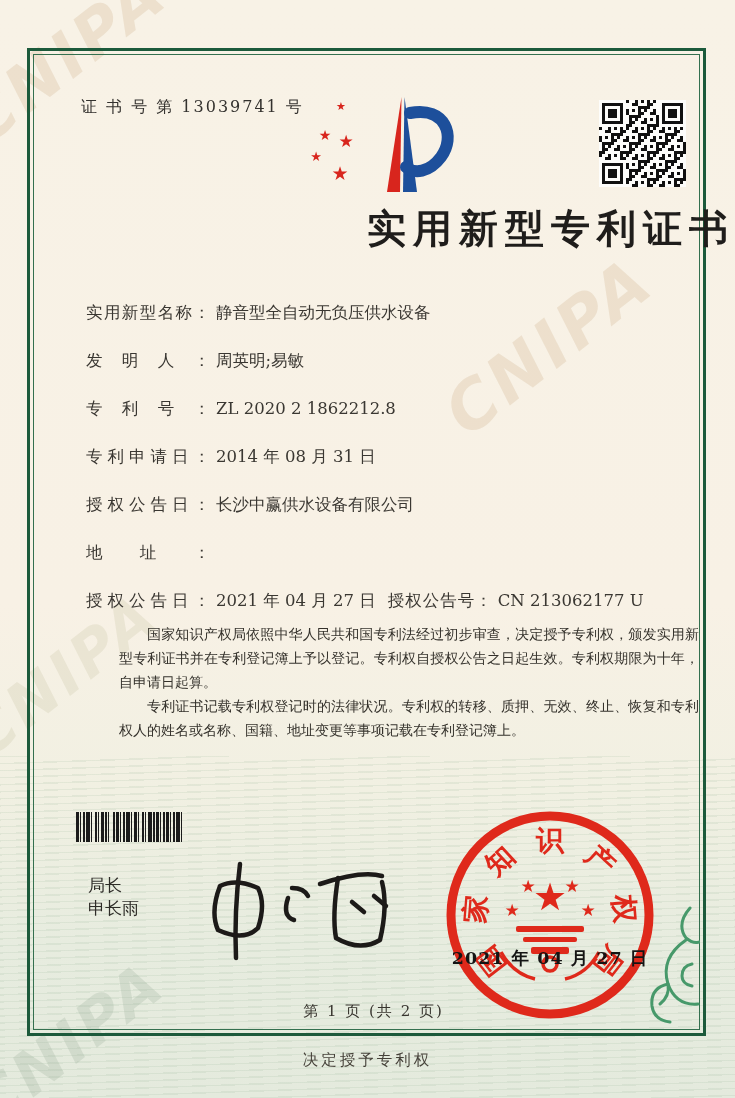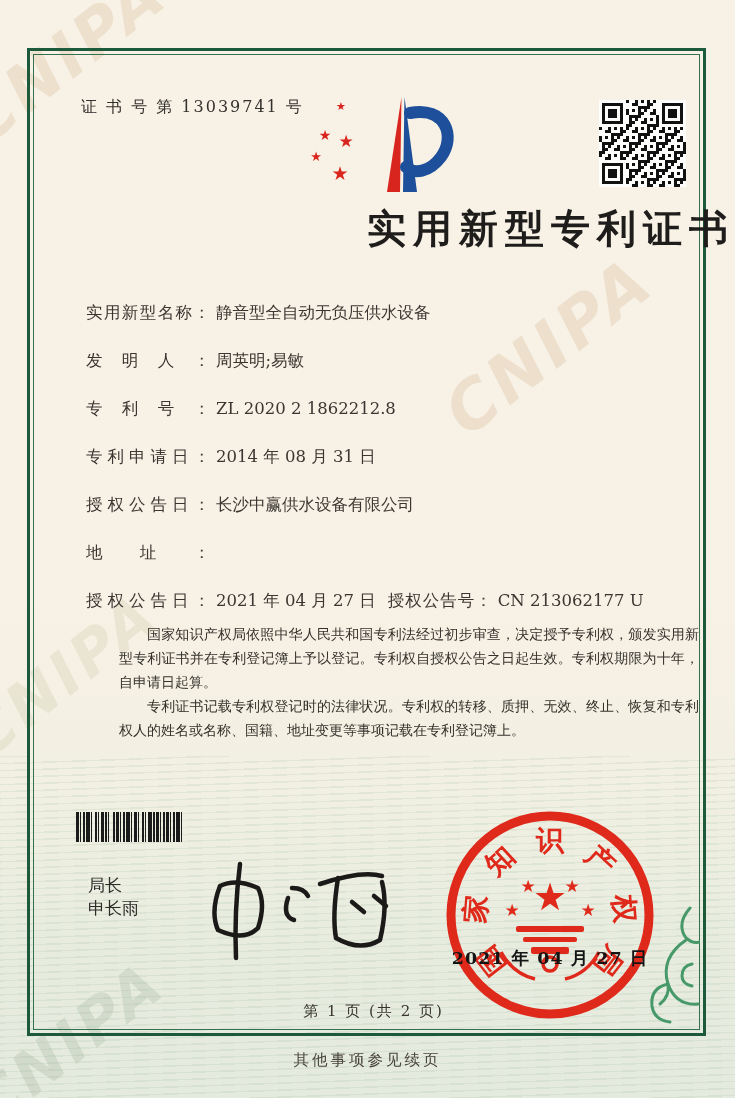--- a/index.html
+++ b/index.html
@@ -509,16 +509,16 @@
       <g fill="none" stroke="#47996a" stroke-width="3" stroke-linecap="round">
         <path d="M70,8 q-14,16 -4,30 q12,10 20,-2"></path>
         <path d="M66,40 q-26,18 -18,44 q8,22 30,20"></path>
         <path d="M48,84 q-18,4 -16,22 q2,14 18,16"></path>
         <path d="M40,104 q10,-8 8,-20"></path>
         <path d="M72,64 q-10,2 -10,12 q0,8 10,10"></path>
       </g>
     </svg>
 
     <div class="page-footer">第 1 页 (共 2 页)</div>
-    <div class="cont-note">其他事项参见续页</div>
+    <div class="cont-note">决定授予专利权</div>
 
   </div>
 </div>
 
 </body></html>

